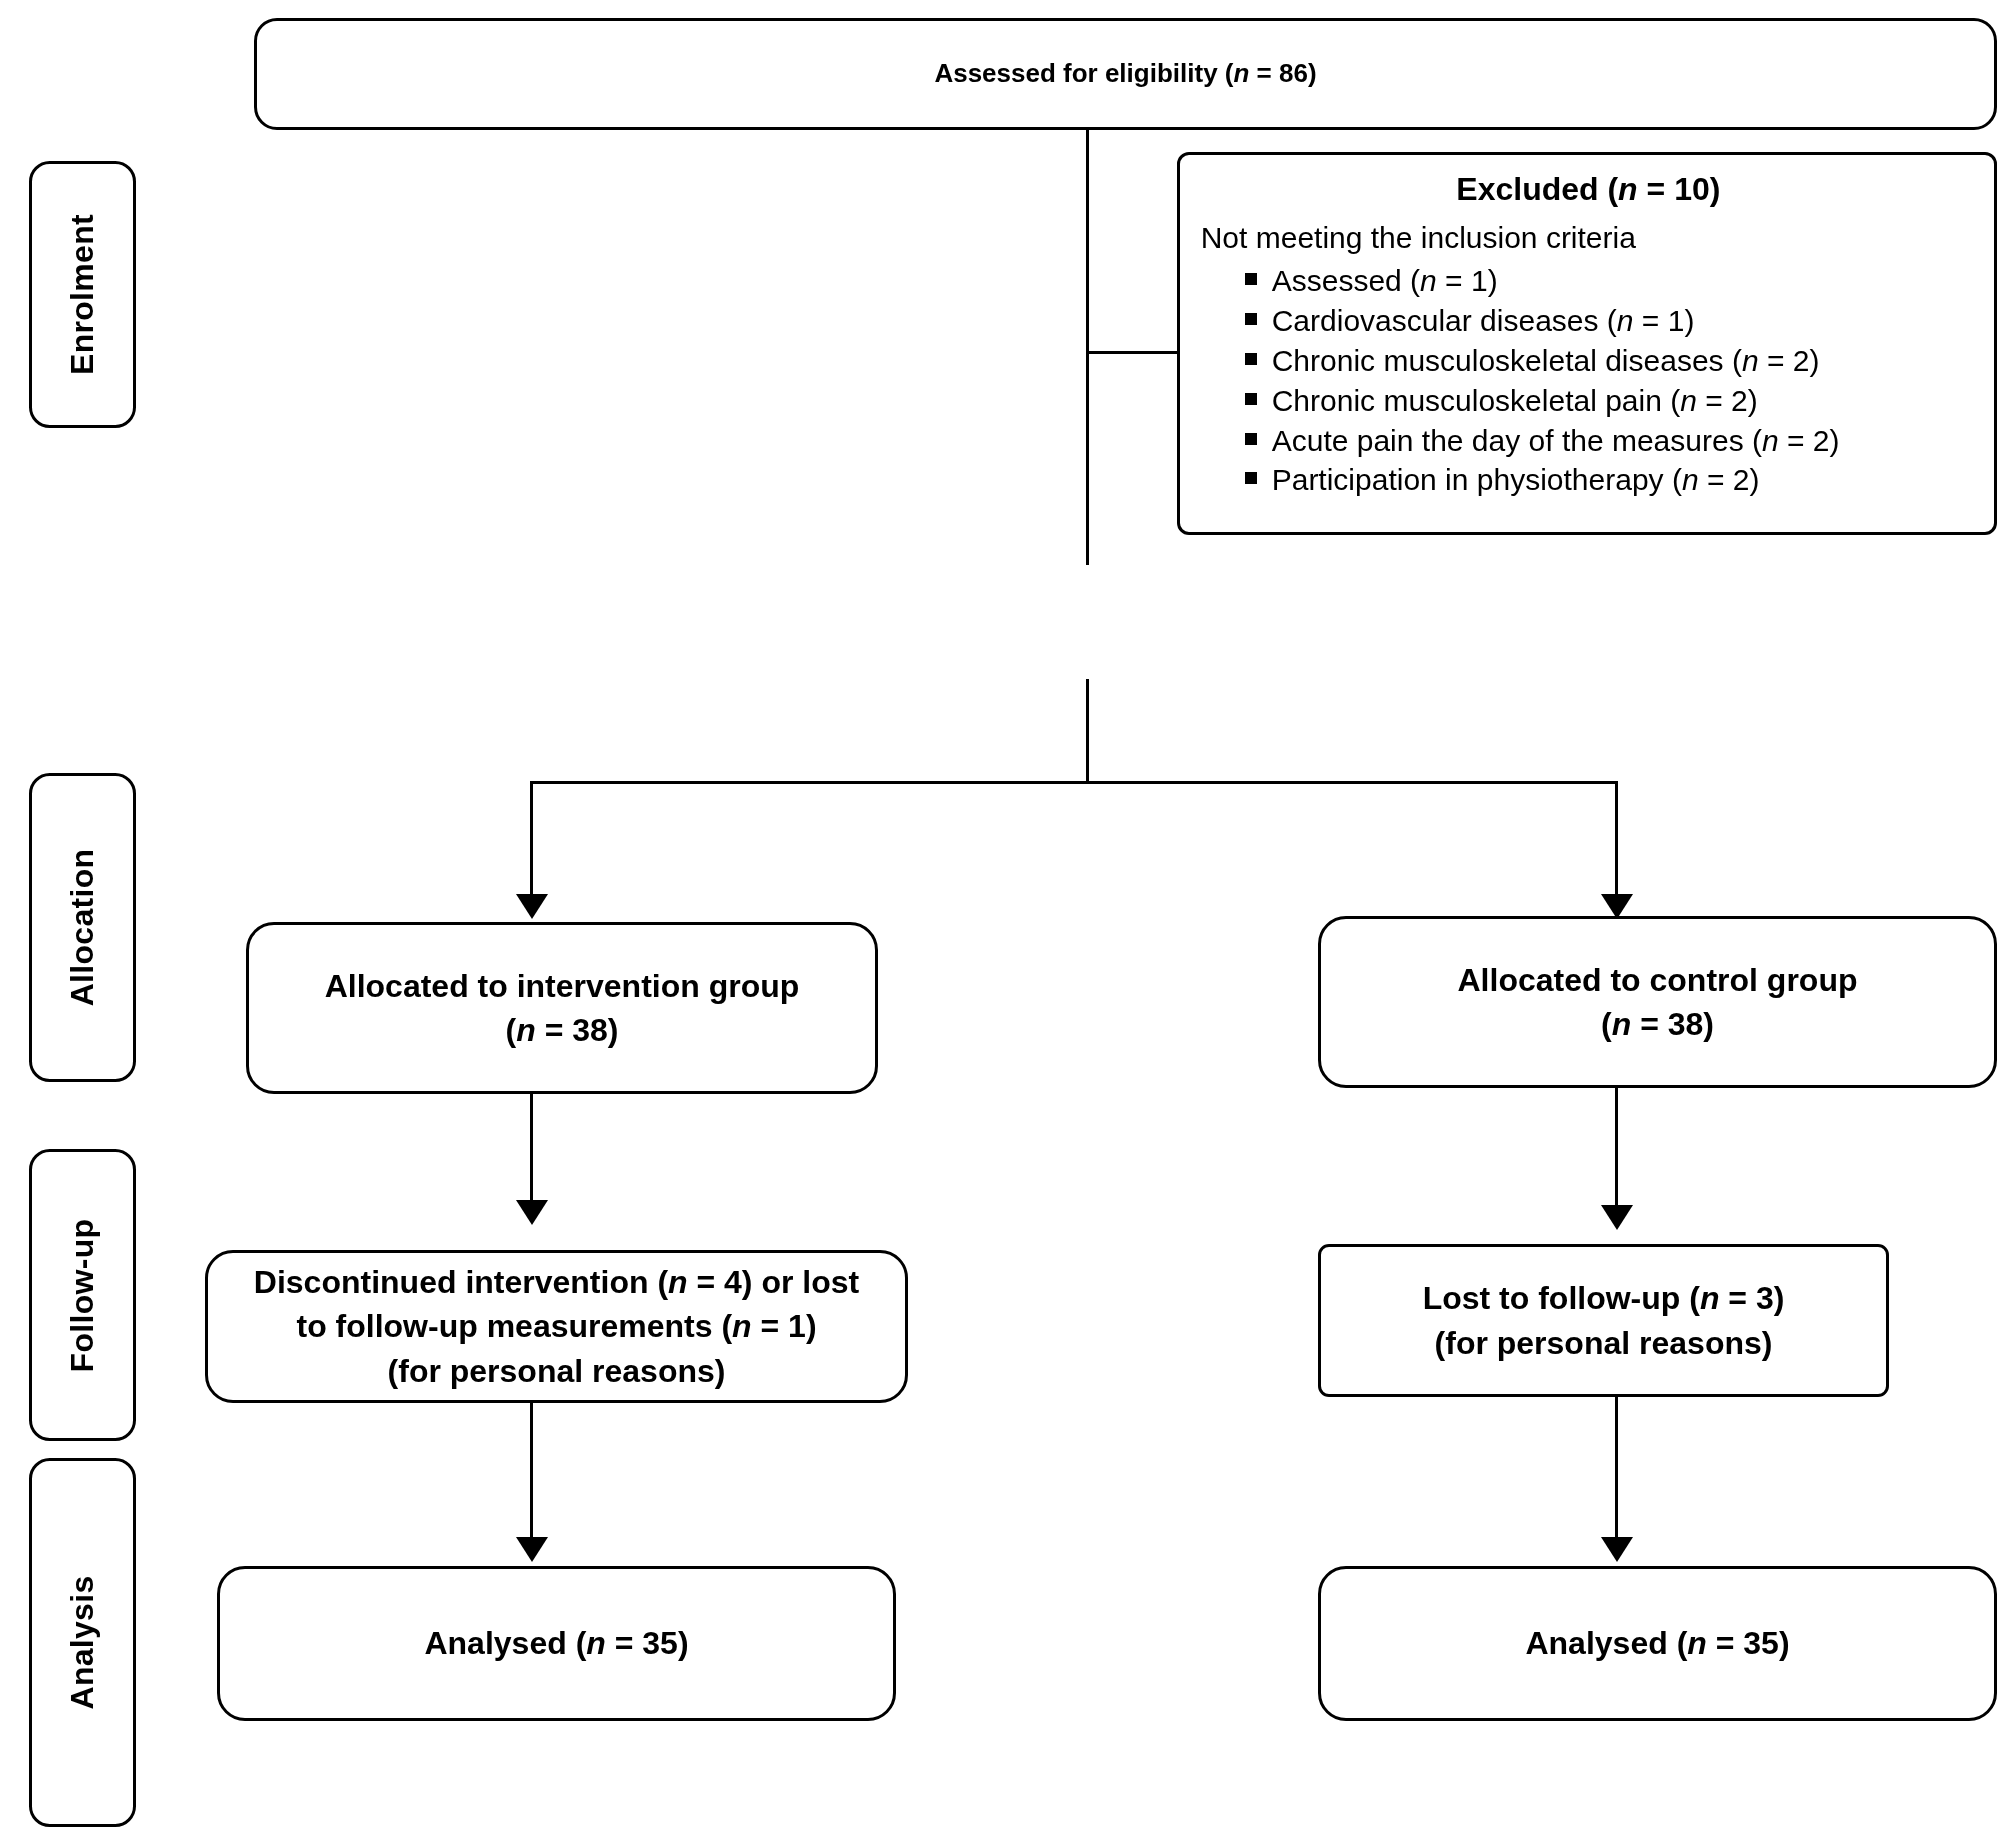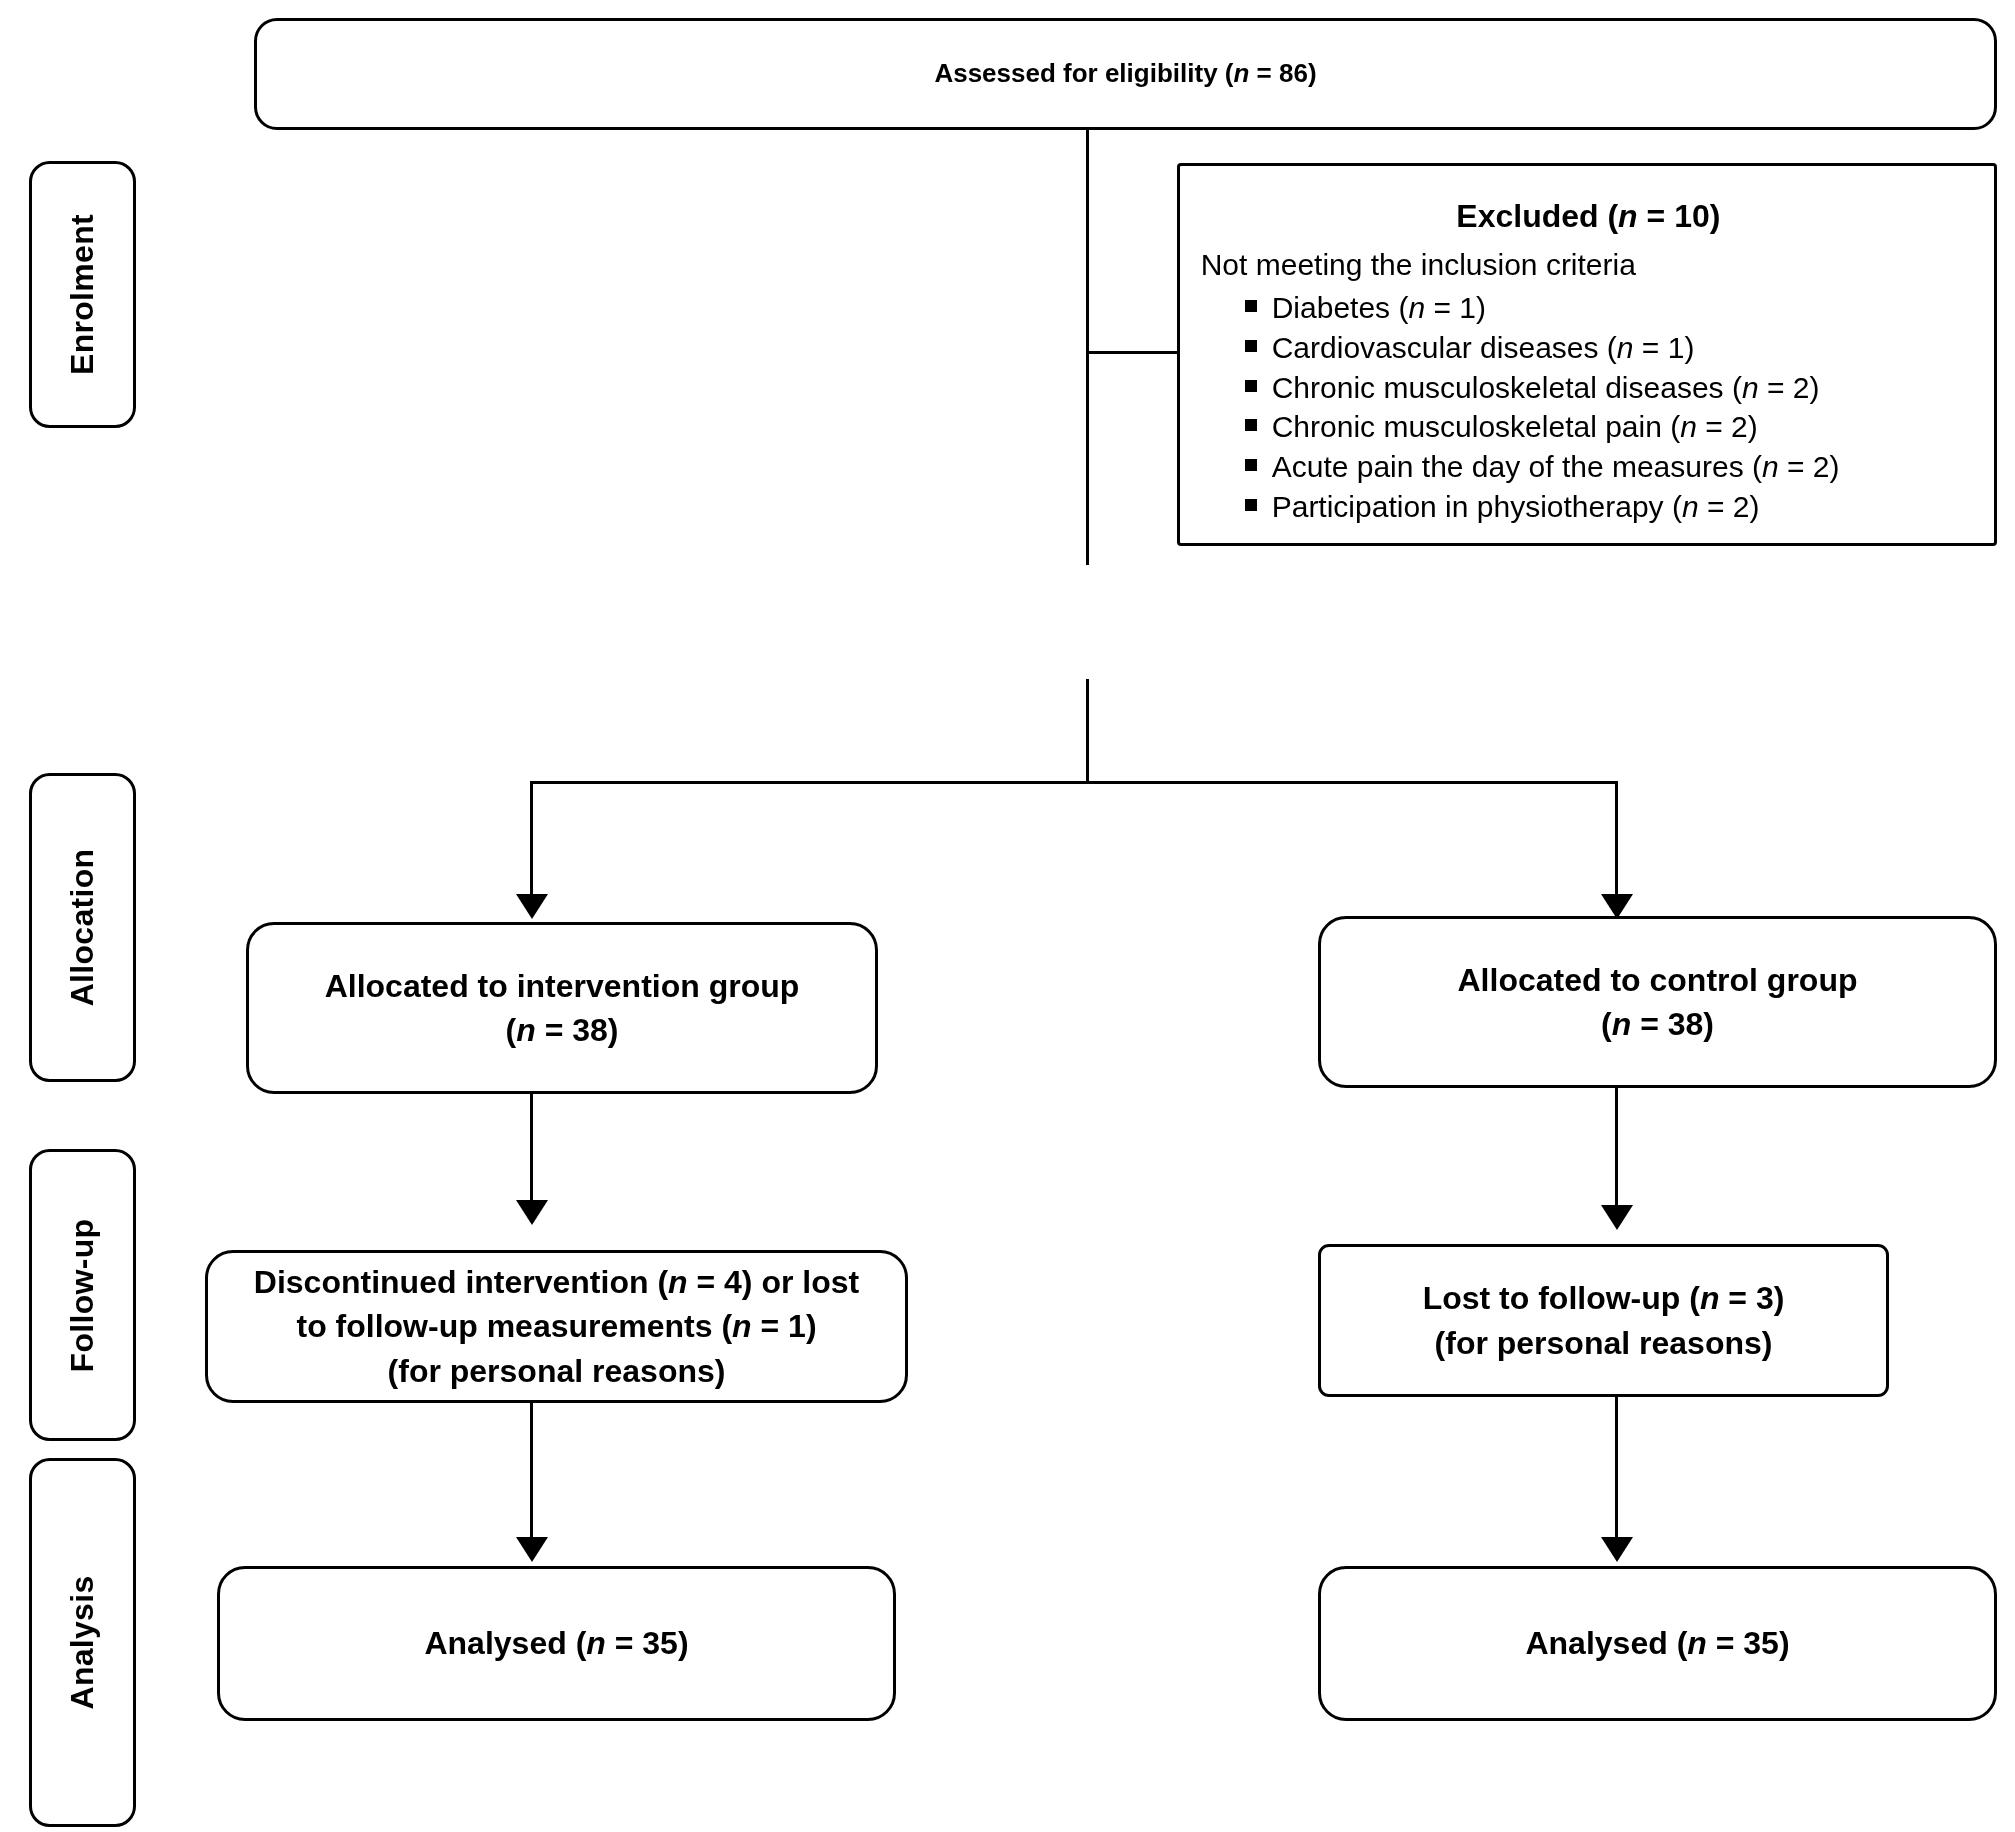--- a/index.html
+++ b/index.html
@@ -159,26 +159,26 @@
   <div class="vline" style="left:1615px; top:1087px; height:121px;"></div>
   <div class="arrowhead" style="left:1601px; top:1205px;"></div>
 
   <div class="vline" style="left:1615px; top:1396px; height:145px;"></div>
   <div class="arrowhead" style="left:1601px; top:1537px;"></div>
 
   <div class="node" style="left:254px; top:18px; width:1743px; height:112px; border-radius:23px;">
     <span class="txt f-top"><span>Assessed for eligibility (</span><span class="ital">n</span><span> = 86)</span></span>
   </div>
 
-  <div class="node" style="left:1177px; top:163px; width:820px; height:383px; border-radius:4px; align-items:center;">
+  <div class="node" style="left:1177px; top:152px; width:820px; height:383px; border-radius:12px; align-items:flex-start;">
     <div class="excl-inner" style="padding-top:12px;">
       <div class="excl-title"><span>Excluded (</span><span class="ital">n</span><span> = 10)</span></div>
       <div class="excl-sub">Not meeting the inclusion criteria</div>
       <ul class="excl-list">
-        <li><span class="bullet"></span><span>Diabetes (</span><span class="ital">n</span><span> = 1)</span></li>
+        <li><span class="bullet"></span><span>Assessed (</span><span class="ital">n</span><span> = 1)</span></li>
         <li><span class="bullet"></span><span>Cardiovascular diseases (</span><span class="ital">n</span><span> = 1)</span></li>
         <li><span class="bullet"></span><span>Chronic musculoskeletal diseases (</span><span class="ital">n</span><span> = 2)</span></li>
         <li><span class="bullet"></span><span>Chronic musculoskeletal pain (</span><span class="ital">n</span><span> = 2)</span></li>
         <li><span class="bullet"></span><span>Acute pain the day of the measures (</span><span class="ital">n</span><span> = 2)</span></li>
         <li><span class="bullet"></span><span>Participation in physiotherapy (</span><span class="ital">n</span><span> = 2)</span></li>
       </ul>
     </div>
   </div>
 
 

